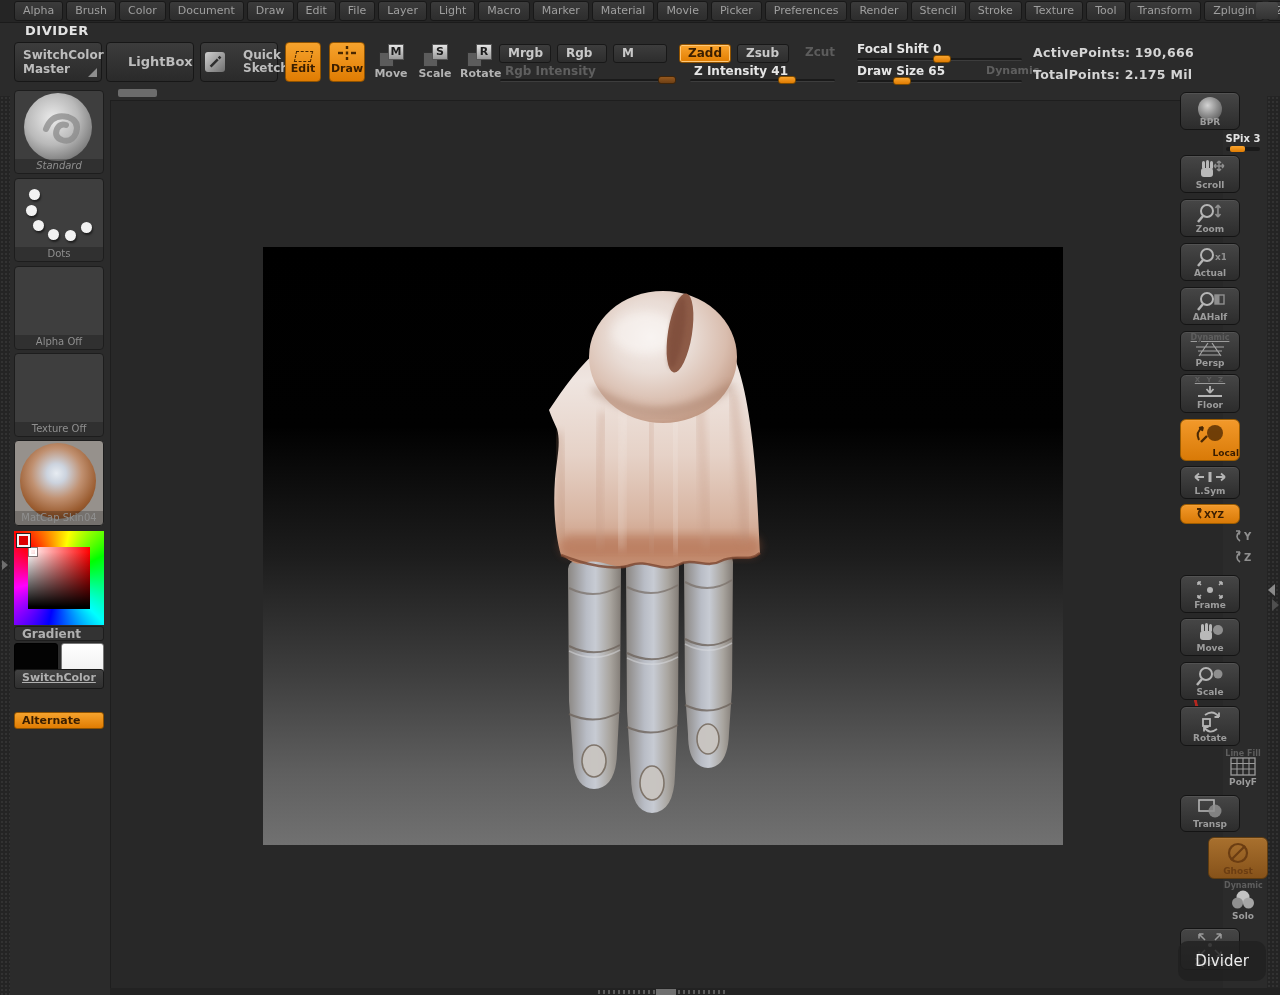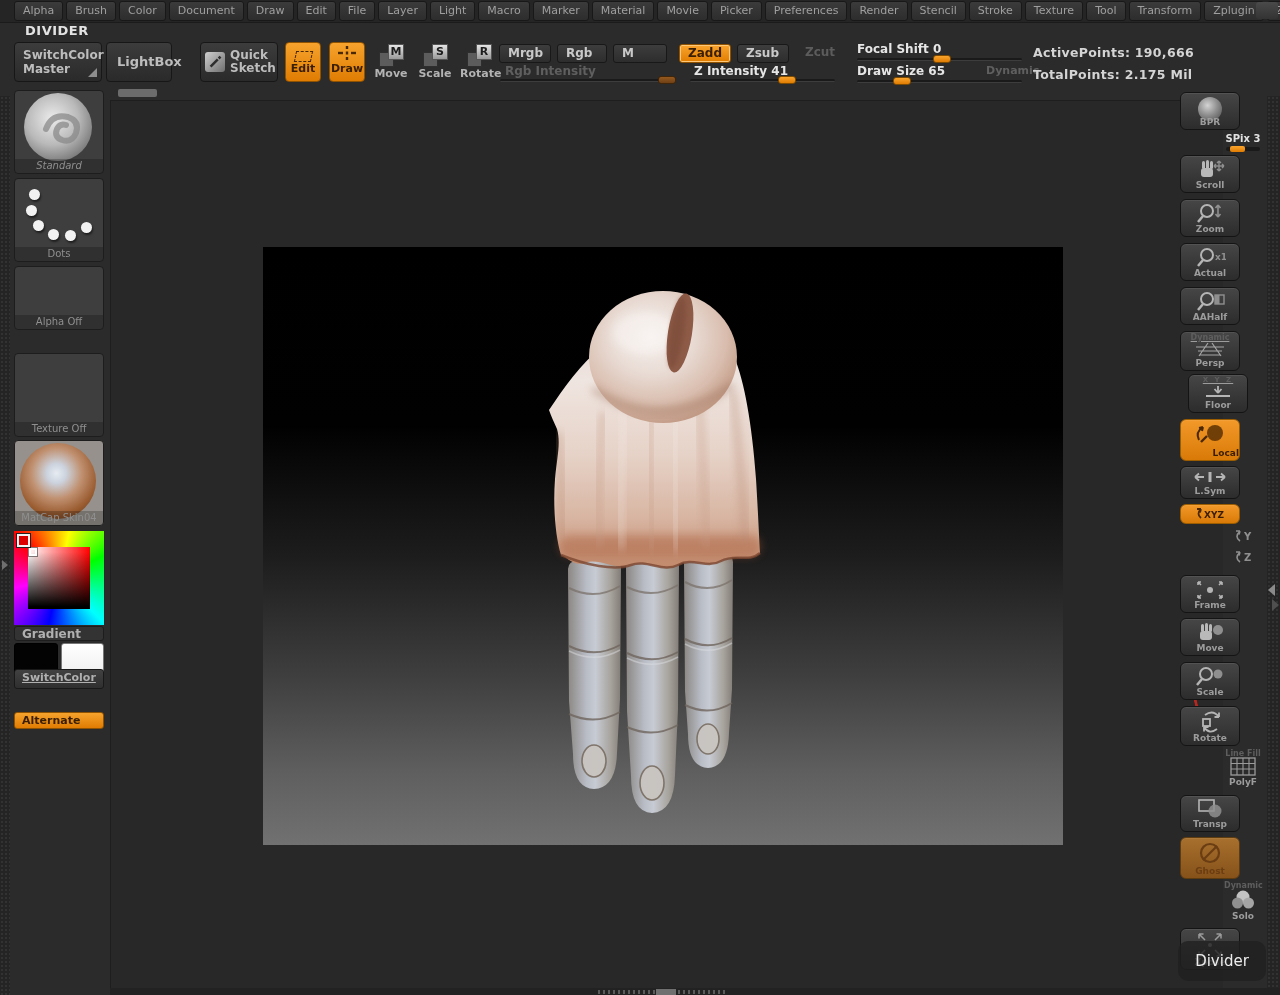--- a/index.html
+++ b/index.html
@@ -17,22 +17,22 @@
   
   .doc-title { position:absolute; left:25px; top:23px; color:#e3e3e3; font-weight:bold;
                font-size:13px; letter-spacing:.5px; }
 
   
   .shelf-btn { position:absolute; top:42px; height:40px; background:linear-gradient(#3c3c3c,#2a2a2a);
                border:1px solid #171717; border-radius:4px; color:#bdbdbd; font-weight:bold; font-size:12px; }
   .pm { left:14px; width:88px; padding:5px 8px; line-height:14px; }
   .pm .corner { position:absolute; right:4px; bottom:4px; width:9px; height:9px;
                 background:#8e8e8e; clip-path:polygon(100% 0,100% 100%,0 100%); }
-  .lightbox { left:106px; width:66px; line-height:37px; padding-left:10px; font-size:13px; }
-  .qsketch { left:200px; width:78px; display:flex; align-items:center; gap:5px; padding:4px; line-height:13px; }
+  .lightbox { left:106px; width:88px; line-height:37px; padding-left:21px; font-size:13px; }
+  .qsketch { left:200px; width:78px; display:flex; align-items:center; gap:18px; padding:4px; line-height:13px; }
   .qicon { width:20px; height:20px; border-radius:3px; background:linear-gradient(135deg,#cfcfcf,#6f6f6f);
            flex:0 0 20px; position:relative; }
   .qicon svg { position:absolute; left:2px; top:2px; }
 
   .tool-orange { position:absolute; top:42px; width:36px; height:40px; border-radius:4px;
                  background:linear-gradient(#f6a32d,#e07c02); border:1px solid #8f5200;
                  color:#3a1e00; font-weight:bold; font-size:11px; text-align:center; }
   .tool-orange .ticon { height:20px; display:flex; align-items:center; justify-content:center; }
   .tool-orange .tlabel { line-height:12px; }
   .edit-btn { left:285px; }
@@ -374,21 +374,21 @@
 <div class="thumb" style="top:178px; height:84px;">
   <span class="dot" style="left:14px; top:10px;"></span>
   <span class="dot" style="left:11px; top:26px;"></span>
   <span class="dot" style="left:18px; top:41px;"></span>
   <span class="dot" style="left:33px; top:50px;"></span>
   <span class="dot" style="left:50px; top:51px;"></span>
   <span class="dot" style="left:66px; top:43px;"></span>
   <div class="thumb-label">Dots</div>
 </div>
 
-<div class="thumb" style="top:266px; height:64px;text-decoration:underline;">
+<div class="thumb" style="top:266px; height:84px;text-decoration:underline;">
   <div class="thumb-label">Alpha Off</div>
 </div>
 
 <div class="thumb" style="top:353px; height:84px;">
   <div class="thumb-label">Texture Off</div>
 </div>
 
 <div class="thumb matcap-bg" style="top:440px; height:86px;">
   <div class="sphere-matcap"></div>
   <div class="thumb-label">MatCap Skin04</div>
@@ -460,21 +460,21 @@
 </div>
 
 <div class="rs-btn" style="top:331px; height:40px;">
   <div style="font-size:8px; line-height:9px; padding-top:1px;" class="rs-dim">Dynamic</div>
   <svg width="30" height="15" viewBox="0 0 30 15" style="margin:0 auto;">
     <path d="M4 14 L13 1 M26 14 L17 1 M1 5 h28 M3 9 h24 M5 13 h20" stroke="#a5a5a5" stroke-width="1.2" fill="none"></path>
   </svg>
   <div class="rs-label">Persp</div>
 </div>
 
-<div class="rs-btn" style="top:374px; height:39px;margin-left:8px;">
+<div class="rs-btn" style="top:374px; height:39px;">
   <div style="font-size:7px; line-height:9px; padding-top:1px; letter-spacing:2px;" class="rs-dim">X Y Z</div>
   <svg width="30" height="14" viewBox="0 0 30 14" style="margin:0 auto;">
     <path d="M15 1 v7 M15 8 l-3.5 -4 M15 8 l3.5 -4" stroke="#b5b5b5" stroke-width="1.8" fill="none"></path>
     <line x1="3" y1="11" x2="27" y2="11" stroke="#b5b5b5" stroke-width="2"></line>
   </svg>
   <div class="rs-label">Floor</div>
 </div>
 
 <div class="rs-btn rs-orange" style="top:419px; height:42px;">
   <svg width="34" height="26" viewBox="0 0 34 26" style="margin:2px auto 0;">
@@ -560,21 +560,21 @@
 </div>
 
 <div class="rs-btn" style="top:795px; height:37px;">
   <svg width="30" height="22" viewBox="0 0 30 22" style="margin:2px auto 0;">
     <rect x="4" y="2" width="15" height="11" fill="none" stroke="#b5b5b5" stroke-width="1.6"></rect>
     <circle cx="20" cy="13" r="6.5" fill="#8f8f8f" opacity=".85"></circle>
   </svg>
   <div class="rs-label">Transp</div>
 </div>
 
-<div class="rs-btn rs-amber" style="top:837px; height:42px;">
+<div class="rs-btn rs-amber" style="top:837px; height:42px;margin-left:28px;">
   <svg width="28" height="26" viewBox="0 0 28 26" style="margin:2px auto 0;">
     <circle cx="14" cy="13" r="9" fill="none" stroke="#6b3d12" stroke-width="2.2"></circle>
     <line x1="7" y1="20" x2="21" y2="6" stroke="#6b3d12" stroke-width="2.2"></line>
   </svg>
   <div class="rs-label">Ghost</div>
 </div>
 
 <div class="rs-plain rs-dim" style="top:881px; font-size:8px;">Dynamic</div>
 <div class="rs-plain" style="top:889px; height:34px;">
   <svg width="30" height="22" viewBox="0 0 30 22" style="margin:0 auto;">

